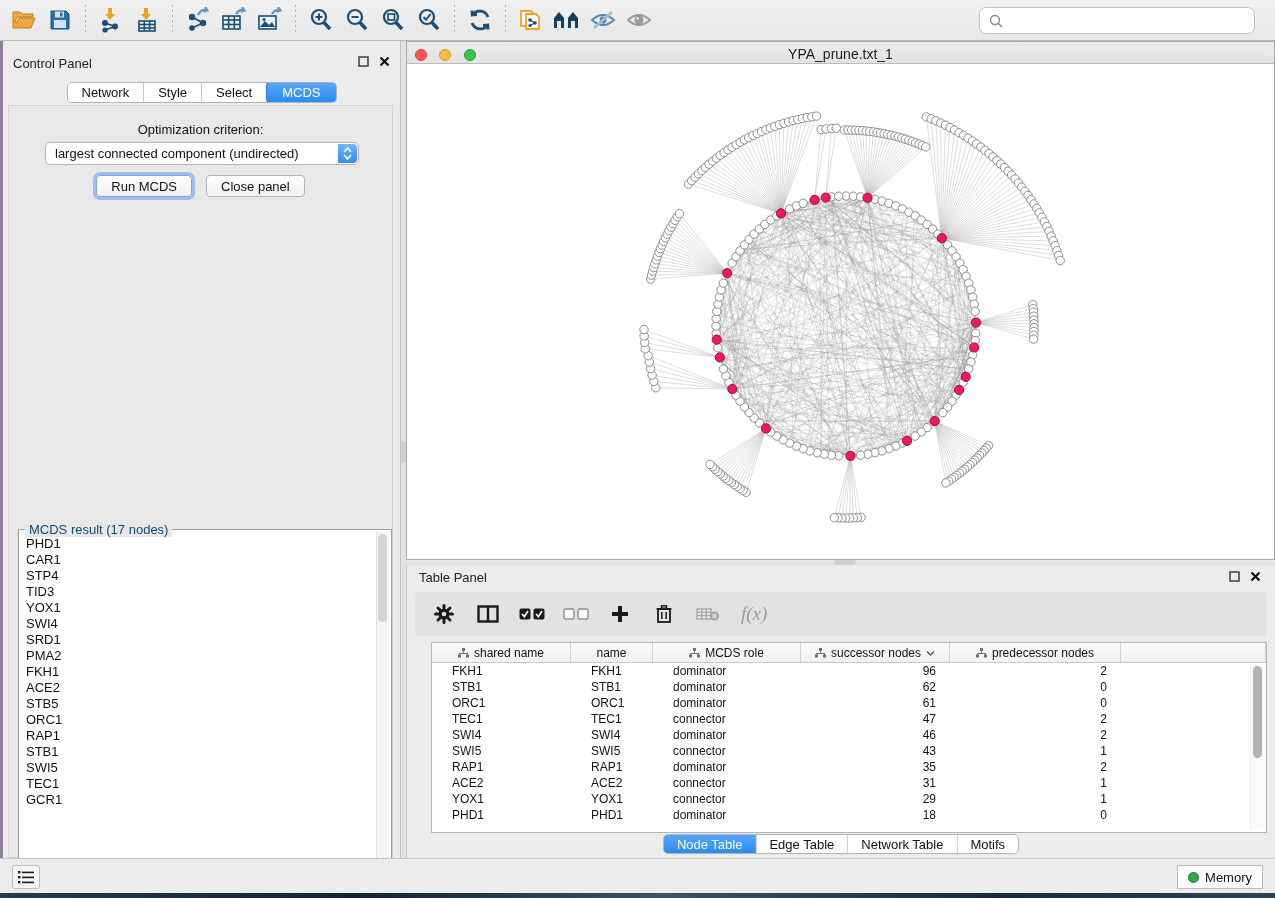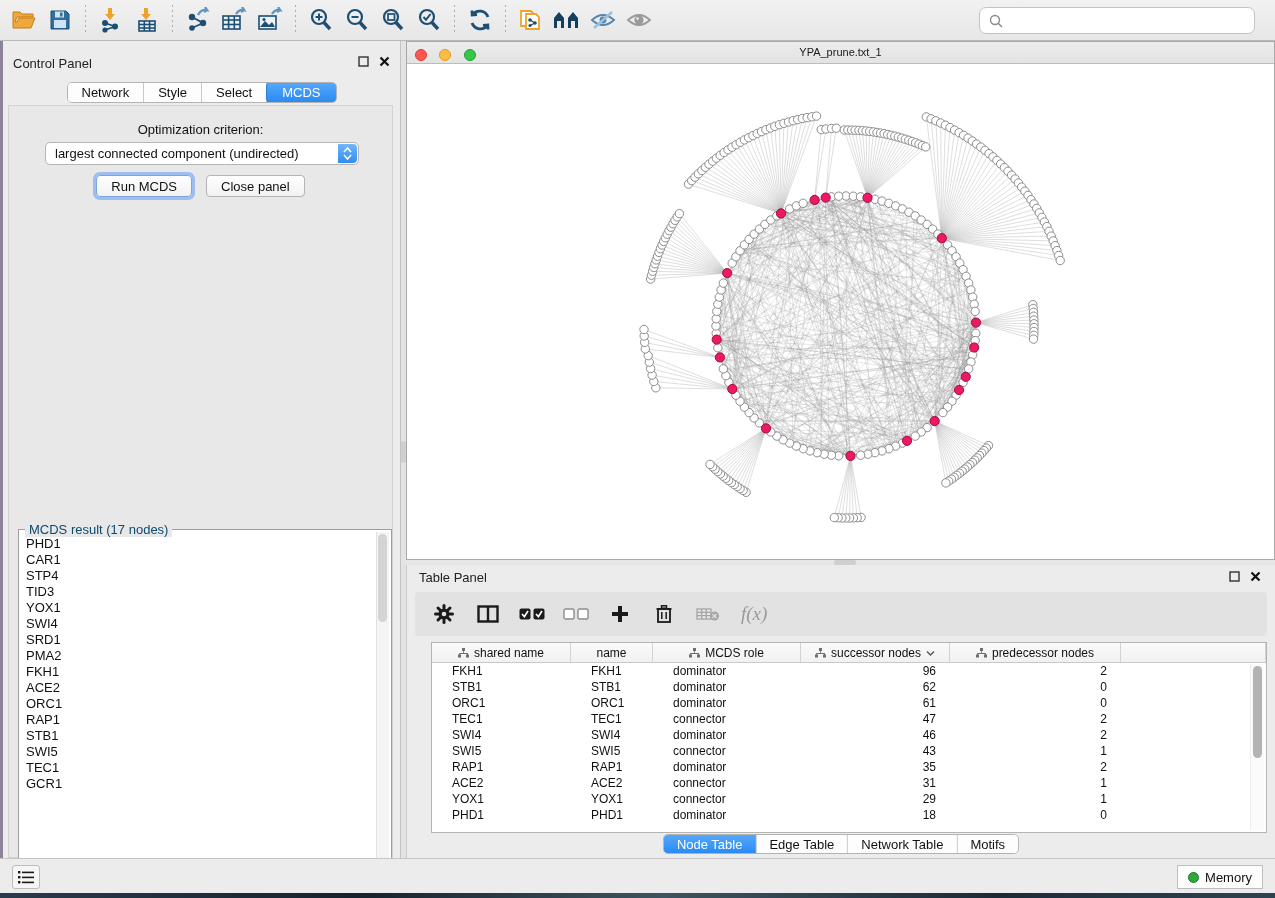--- a/index.html
+++ b/index.html
@@ -69,21 +69,21 @@
   #v-handle { position:absolute; left:0px; top:400px; width:5px; height:22px; background:#cfcfcf; border-radius:2px; }
   #h-divider { position:absolute; left:406px; top:560px; width:869px; height:5px; background:#e6e6e6; }
   #h-handle { position:absolute; left:428px; top:0px; width:22px; height:5px; background:#cfcfcf; border-radius:2px; }
 
   
   #network-window { position:absolute; left:406px; top:41px; width:869px; height:519px;
     border:1px solid #a9a9a9; background:#fff; }
   #net-titlebar { position:absolute; left:0; top:0; right:0; height:22px;
     background:linear-gradient(#ececec,#e3e3e3); border-bottom:1px solid #bcbcbc; }
   .light { width:12px; height:12px; border-radius:50%; display:inline-block; margin-right:8px; }
-  #net-title { position:absolute; left:0; right:0; top:4px; text-align:center; font-size:11px; color:#1a1a1a; }
+  #net-title { position:absolute; left:0; right:0; top:4px; text-align:center; font-size:14px; color:#1a1a1a; }
   #net-canvas { position:absolute; left:0; top:22px; right:0; bottom:0; background:#fff; }
 
   
   #table-panel { position:absolute; left:406px; top:565px; width:869px; height:293px; background:#ececec;
     border-left:1px solid #c9c9c9; }
   #tp-title { position:absolute; left:12px; top:5px; font-size:13px; color:#222; }
   #tp-toolbar { position:absolute; left:8px; right:8px; top:27px; height:44px; background:#e2e2e2;
     border-radius:4px; display:flex; align-items:center; padding-left:14px; gap:14px; }
   .tp-icon { width:30px; height:30px; display:flex; align-items:center; justify-content:center; }
   #node-table { position:absolute; left:24px; right:8px; top:77px; height:191px; background:#fff;
@@ -342,20 +342,21 @@
           <div class="mcds-item">PHD1</div>
           <div class="mcds-item">CAR1</div>
           <div class="mcds-item">STP4</div>
           <div class="mcds-item">TID3</div>
           <div class="mcds-item">YOX1</div>
           <div class="mcds-item">SWI4</div>
           <div class="mcds-item">SRD1</div>
           <div class="mcds-item">PMA2</div>
           <div class="mcds-item">FKH1</div>
           <div class="mcds-item">ACE2</div>
+          <div class="mcds-item">STB5</div>
           <div class="mcds-item">ORC1</div>
           <div class="mcds-item">RAP1</div>
           <div class="mcds-item">STB1</div>
           <div class="mcds-item">SWI5</div>
           <div class="mcds-item">TEC1</div>
           <div class="mcds-item">GCR1</div>
         </div>
       <div id="mcds-scroll">
           <div id="mcds-thumb"></div>
         </div>

